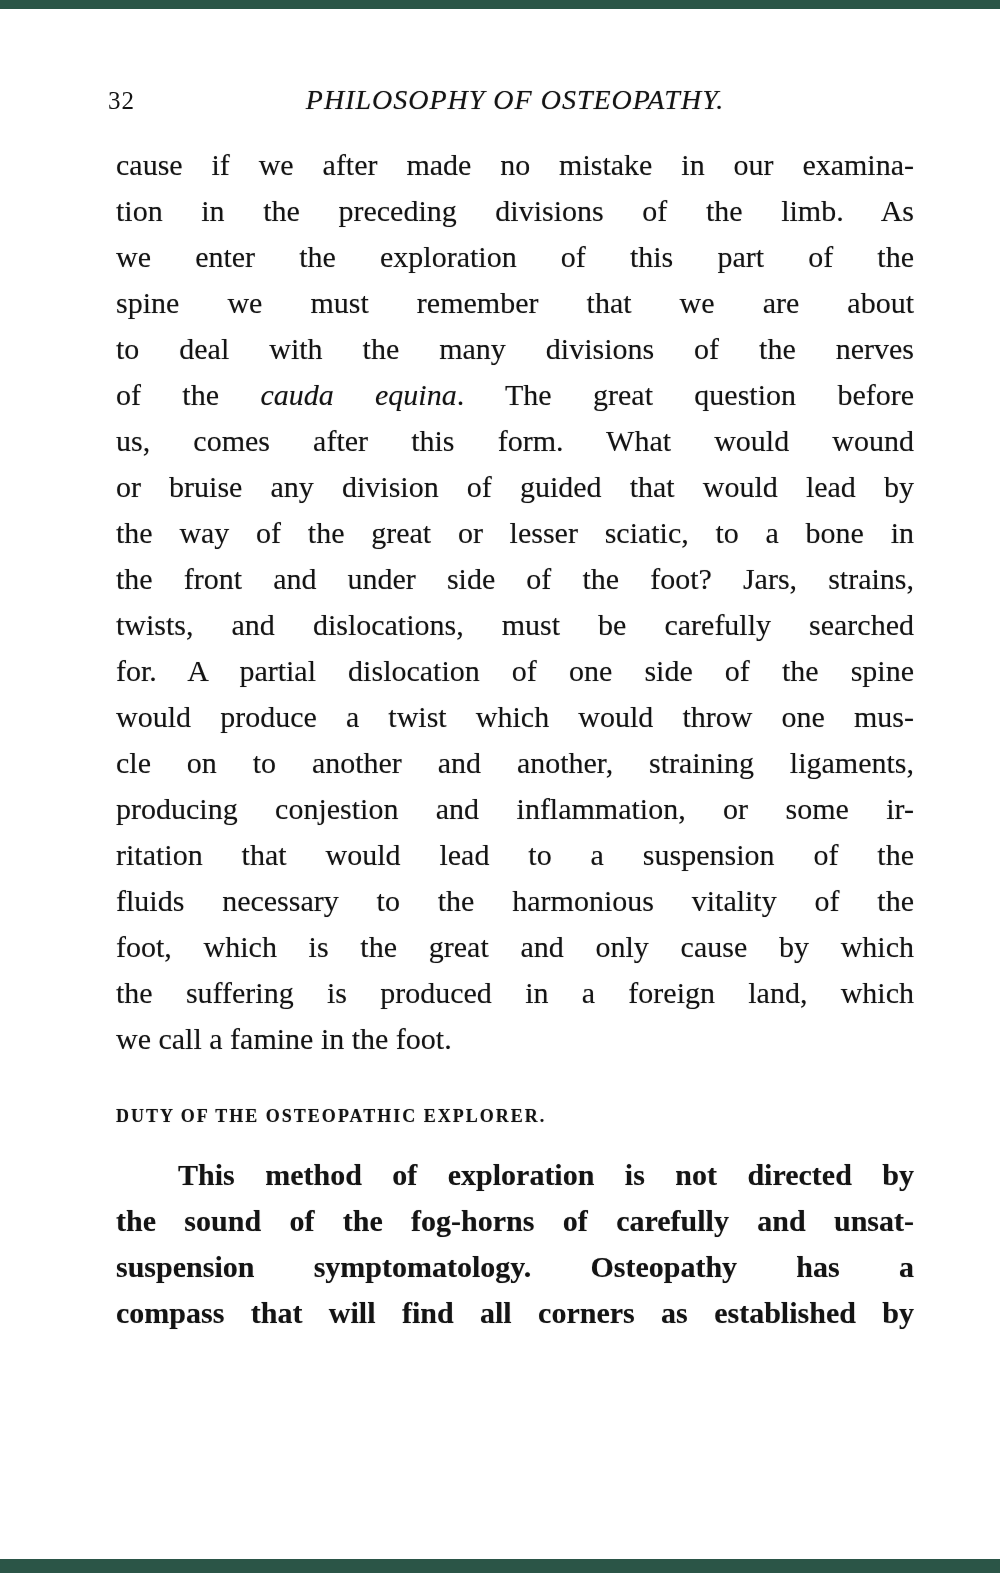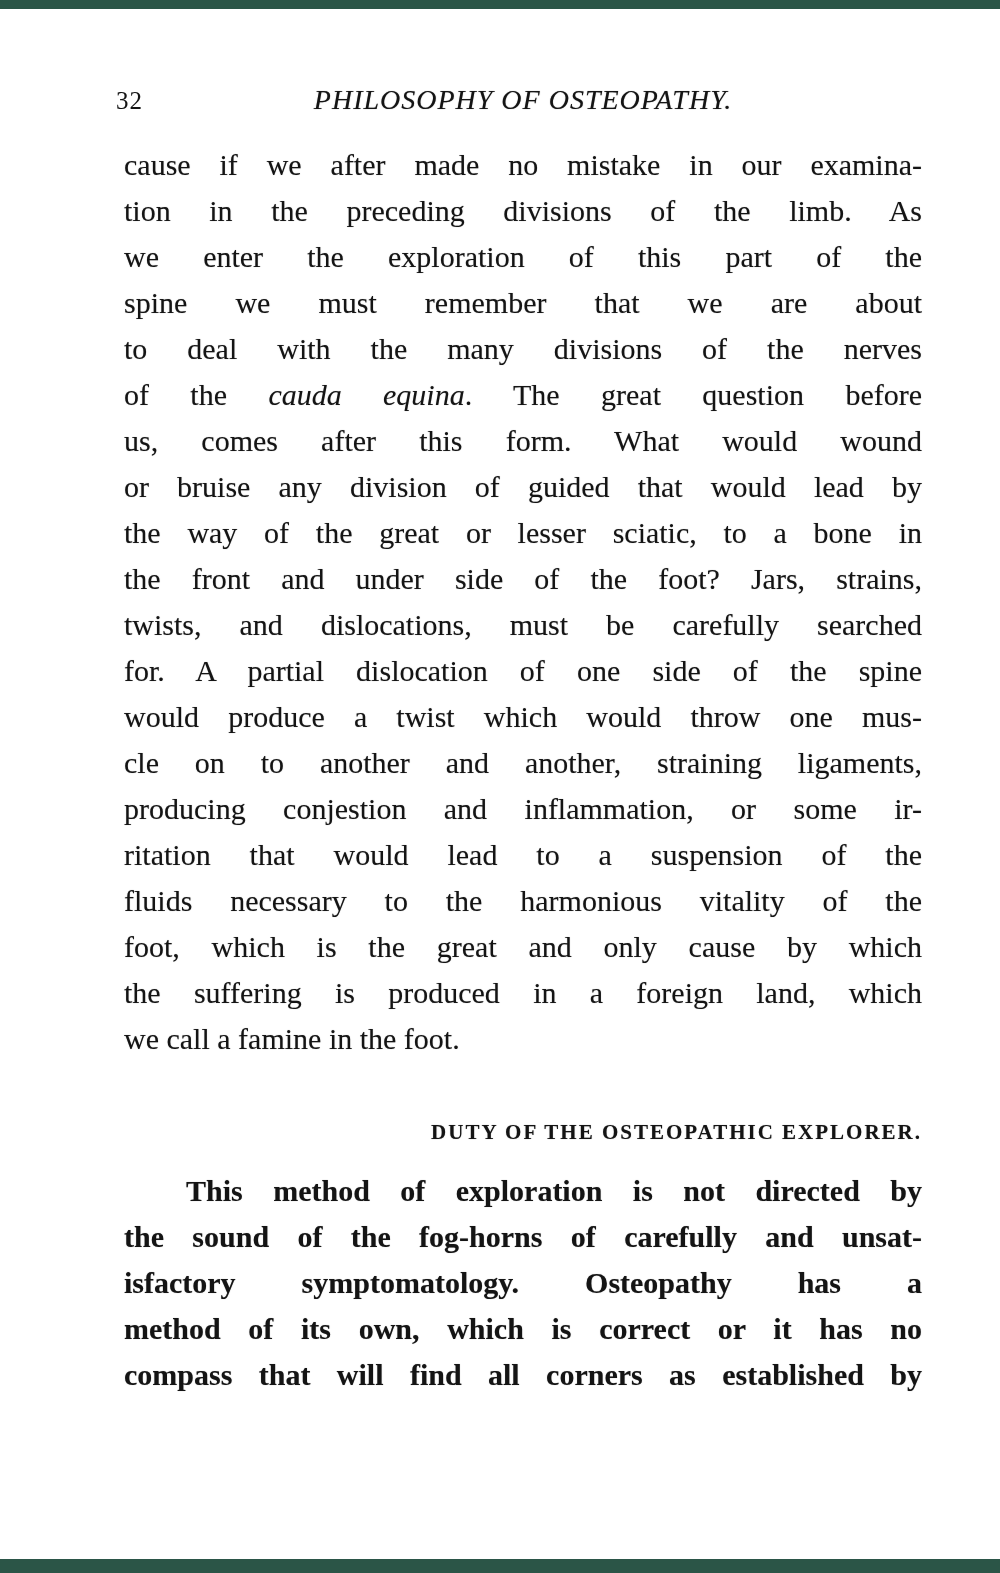--- a/index.html
+++ b/index.html
@@ -24,21 +24,21 @@
     position: absolute;
     left: 0;
     width: 1000px;
     background: #2b5547;
   }
   .edge-bar.top { top: 0; height: 9px; }
   .edge-bar.bottom { bottom: 0; height: 14px; }
 
   .pagebody {
     position: absolute;
-    left: 124px;
+    left: 116px;
     top: 0;
     width: 798px;
   }
 
   .pheader {
     position: relative;
     margin-top: 84px;
     height: 34px;
   }
   .pnum {
@@ -69,26 +69,26 @@
     height: 46px;
     line-height: 46px;
     text-align: justify;
     text-align-last: justify;
   }
   .tline.noj { text-align-last: left; }
   .tline.ind { padding-left: 62px; }
   .it { font-style: italic; }
 
   .sechead {
-    margin-top: 56px;
+    margin-top: 40px;
     margin-bottom: 22px;
     height: 28px;
     line-height: 28px;
-    text-align: right;
-    font-size: 21px;
+    text-align: left;
+    font-size: 18px;
     font-weight: bold;
     letter-spacing: 2px;
     text-shadow: 0 0 1px rgba(0,0,0,0.4);
   }
 </style>
 </head>
 <body>
 
 <div class="scan">
   <div class="edge-bar top" style="background: rgb(43, 85, 71);"></div>
@@ -121,21 +121,20 @@
         <div class="tline"><span>foot, which is the great and only cause by which</span></div>
         <div class="tline"><span>the suffering is produced in a foreign land, which</span></div>
         <div class="tline noj"><span>we call a famine in the foot.</span></div>
       </div>
 
     <div class="sechead">DUTY OF THE OSTEOPATHIC EXPLORER.</div>
 
     <div class="para p2">
         <div class="tline ind"><span>This method of exploration is not directed by</span></div>
         <div class="tline"><span>the sound of the fog-horns of carefully and unsat-</span></div>
-        <div class="tline"><span>isfactory symptomatology. Osteopathy has a</span></div>
-        <div class="tline"><span>method of its own, which is correct or it has no</span></div>
+        <div class="tline"><span>suspension symptomatology. Osteopathy has a</span></div>
         <div class="tline"><span>compass that will find all corners as established by</span></div>
       </div>
 
   </div>
 
   <div class="edge-bar bottom" style="background: rgb(43, 85, 71);"></div>
 </div>
 
 </body></html>

